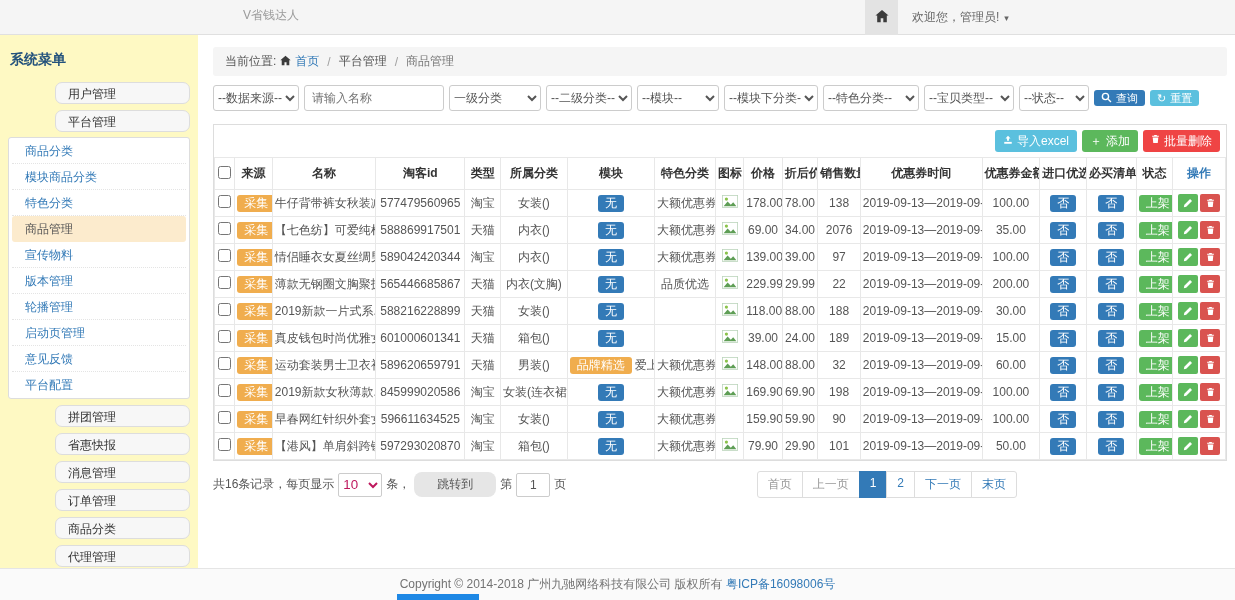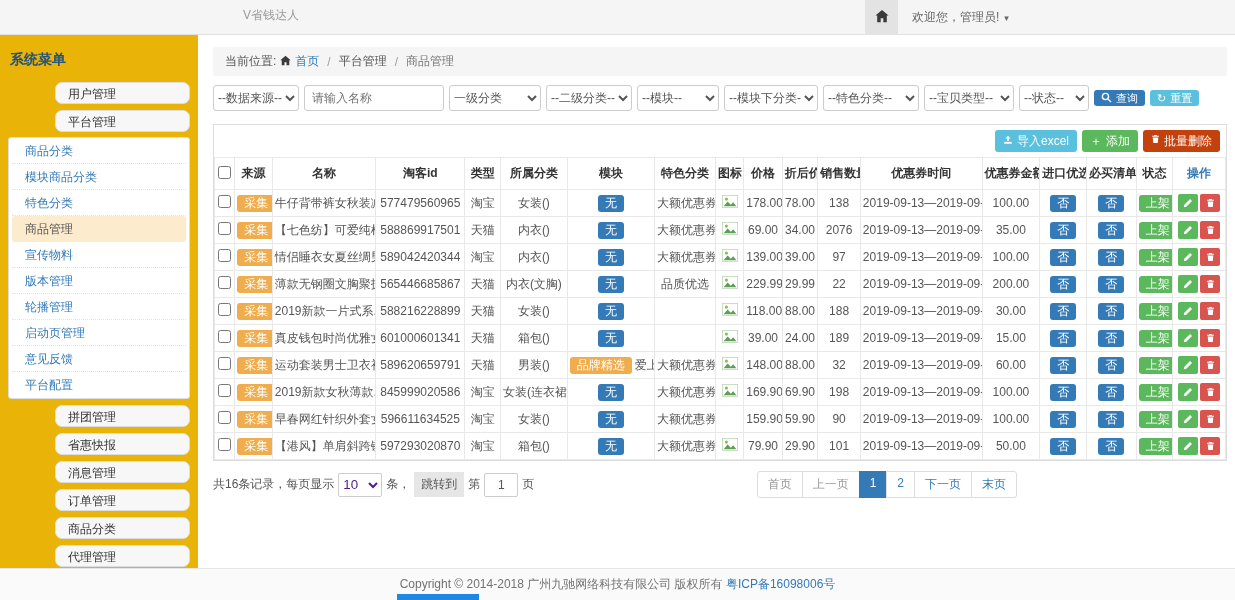--- a/index.html
+++ b/index.html
@@ -9,21 +9,21 @@
   
   .hdr { height:35px; background:#f5f5f5; border-bottom:1px solid #e0e0e0; position:relative; }
   .brand { position:absolute; left:243px; top:7px; font-size:12px; color:#9b9b9b; }
   .hdr-right { position:absolute; left:865px; top:0; height:35px; display:flex; align-items:center; }
   .home-box { width:33px; height:35px; background:#e3e3e3; display:flex; align-items:center; justify-content:center; cursor:pointer; }
   .welcome { margin-left:14px; color:#666; display:flex; align-items:center; gap:5px; cursor:pointer; }
   .caret { font-size:9px; color:#666; }
 
   
   .layout { display:flex; height:533px; background:#fff; }
-  .side-col { width:198px; background:#eab308; padding:14px 0 0 8px; flex:none; overflow:hidden; }
+  .side-col { width:198px; background:#fef9c3; padding:14px 0 0 8px; flex:none; overflow:hidden; }
   .sidebar { width:182px; overflow:hidden; height:519px; }
   .side-title { color:#23527c; font-weight:bold; font-size:14px; padding:2px 2px 7px 2px; }
   .side-group { height:22px; line-height:22px; background:#f7f7f7; border:1px solid #ddd; border-radius:7px; margin-top:6px; padding-left:12px; color:#333; cursor:pointer;margin-left:47px; }
   .side-sub { background:#fff; border:1px solid #ddd; border-radius:3px; margin-top:5px; padding:0 3px; }
   .side-sub-item { display:block; height:26px; line-height:26px; padding-left:13px; color:#337ab7; text-decoration:none; border-bottom:1px dotted #e4e4e4; cursor:pointer; }
   .side-sub-item:last-child { border-bottom:none; }
   .side-sub-item.active { background:#fcebcd; border-radius:3px; color:#555; border-bottom-color:transparent; }
 
   
   .main { flex:1; padding:12px 8px 0 15px; background:#fff; }
@@ -37,42 +37,42 @@
   .f-input { height:26px; width:140px; border:1px solid #ccc; border-radius:3px; padding:0 7px; font-size:12px; color:#555; }
   .btn { height:16px; border:none; border-radius:3px; color:#fff; font-size:11px; padding:0 7px; display:inline-flex; align-items:center; gap:4px; cursor:pointer; }
   .btn-search { background:#337ab7; }
   .btn-reset { background:#5bc0de; }
 
   .panel { margin-top:13px; border:1px solid #ddd; }
   .toolbar { padding:5px 6px; display:flex; justify-content:flex-end; gap:5px; }
   .btn-sm { height:22px; padding:0 8px; font-size:12px; }
   .btn-import { background:#5bc0de; }
   .btn-add { background:#5cb85c; }
-  .btn-del { background:#c2410c;font-family:Liberation Mono, monospace; }
+  .btn-del { background:#ef4444;font-family:Liberation Mono, monospace; }
 
   table { width:100%; border-collapse:collapse; table-layout:fixed; }
   th, td { border:1px solid #e8e8e8; text-align:center; white-space:nowrap; overflow:hidden; }
   th { padding:7px 2px; font-weight:bold; color:#333; background:#fff; }
   td { padding:4px 2px; color:#555; height:26px; }
   .th-op { color:#337ab7; }
 
   .badge { display:inline-block; border-radius:3px; color:#fff; padding:2px 7px; font-size:12px; line-height:13px; }
   .bg-orange { background:#f0ad4e; }
   .bg-blue { background:#337ab7; }
   .bg-green { background:#5cb85c; cursor:pointer; }
   .mod-extra { margin-left:3px; color:#555; }
 
   .opbtn { display:inline-flex; align-items:center; justify-content:center; width:20px; height:18px; border:none; border-radius:2px; margin:0 1px; cursor:pointer; }
   .op-edit { background:#5cb85c; }
   .op-delete { background:#d9534f; }
 
   .pagerow { margin-top:10px; display:flex; align-items:center; }
   .pg-summary { display:flex; align-items:center; gap:4px; color:#555; }
-  .pp-select { height:24px; width:44px; border:1px solid #ccc; border-radius:2px; background:#fff; color:#4c1d95; }
-  .jump-btn { background:#e6e6e6; border:none; border-radius:0; padding:4px 7px; color:#555; cursor:pointer; font-size:12px; }
+  .pp-select { height:24px; width:44px; border:1px solid #ccc; border-radius:2px; background:#fff; color:#be185d; }
+  .jump-btn { background:#e6e6e6; border:none; border-radius:8px; padding:4px 23px; color:#555; cursor:pointer; font-size:12px; }
   .pg-input { width:34px; height:24px; border:1px solid #ccc; border-radius:2px; text-align:center; font-size:12px; color:#555; }
   .pager { margin-left:auto; margin-right:210px; display:inline-flex; }
   .pager a { border:1px solid #ddd; background:#fff; padding:4px 10px; margin-left:-1px; color:#337ab7; text-decoration:none; cursor:pointer; }
   .pager a:first-child { border-radius:3px 0 0 3px; margin-left:0; }
   .pager a:last-child { border-radius:0 3px 3px 0; }
   .pager a.muted { color:#999; }
   .pager a.active { background:#337ab7; border-color:#337ab7; color:#fff; }
 
   
   .ftr { position:absolute; left:0; bottom:0; width:1235px; height:32px; background:#fafafa; border-top:1px solid #e5e5e5; text-align:center; line-height:31px; color:#737373; }

